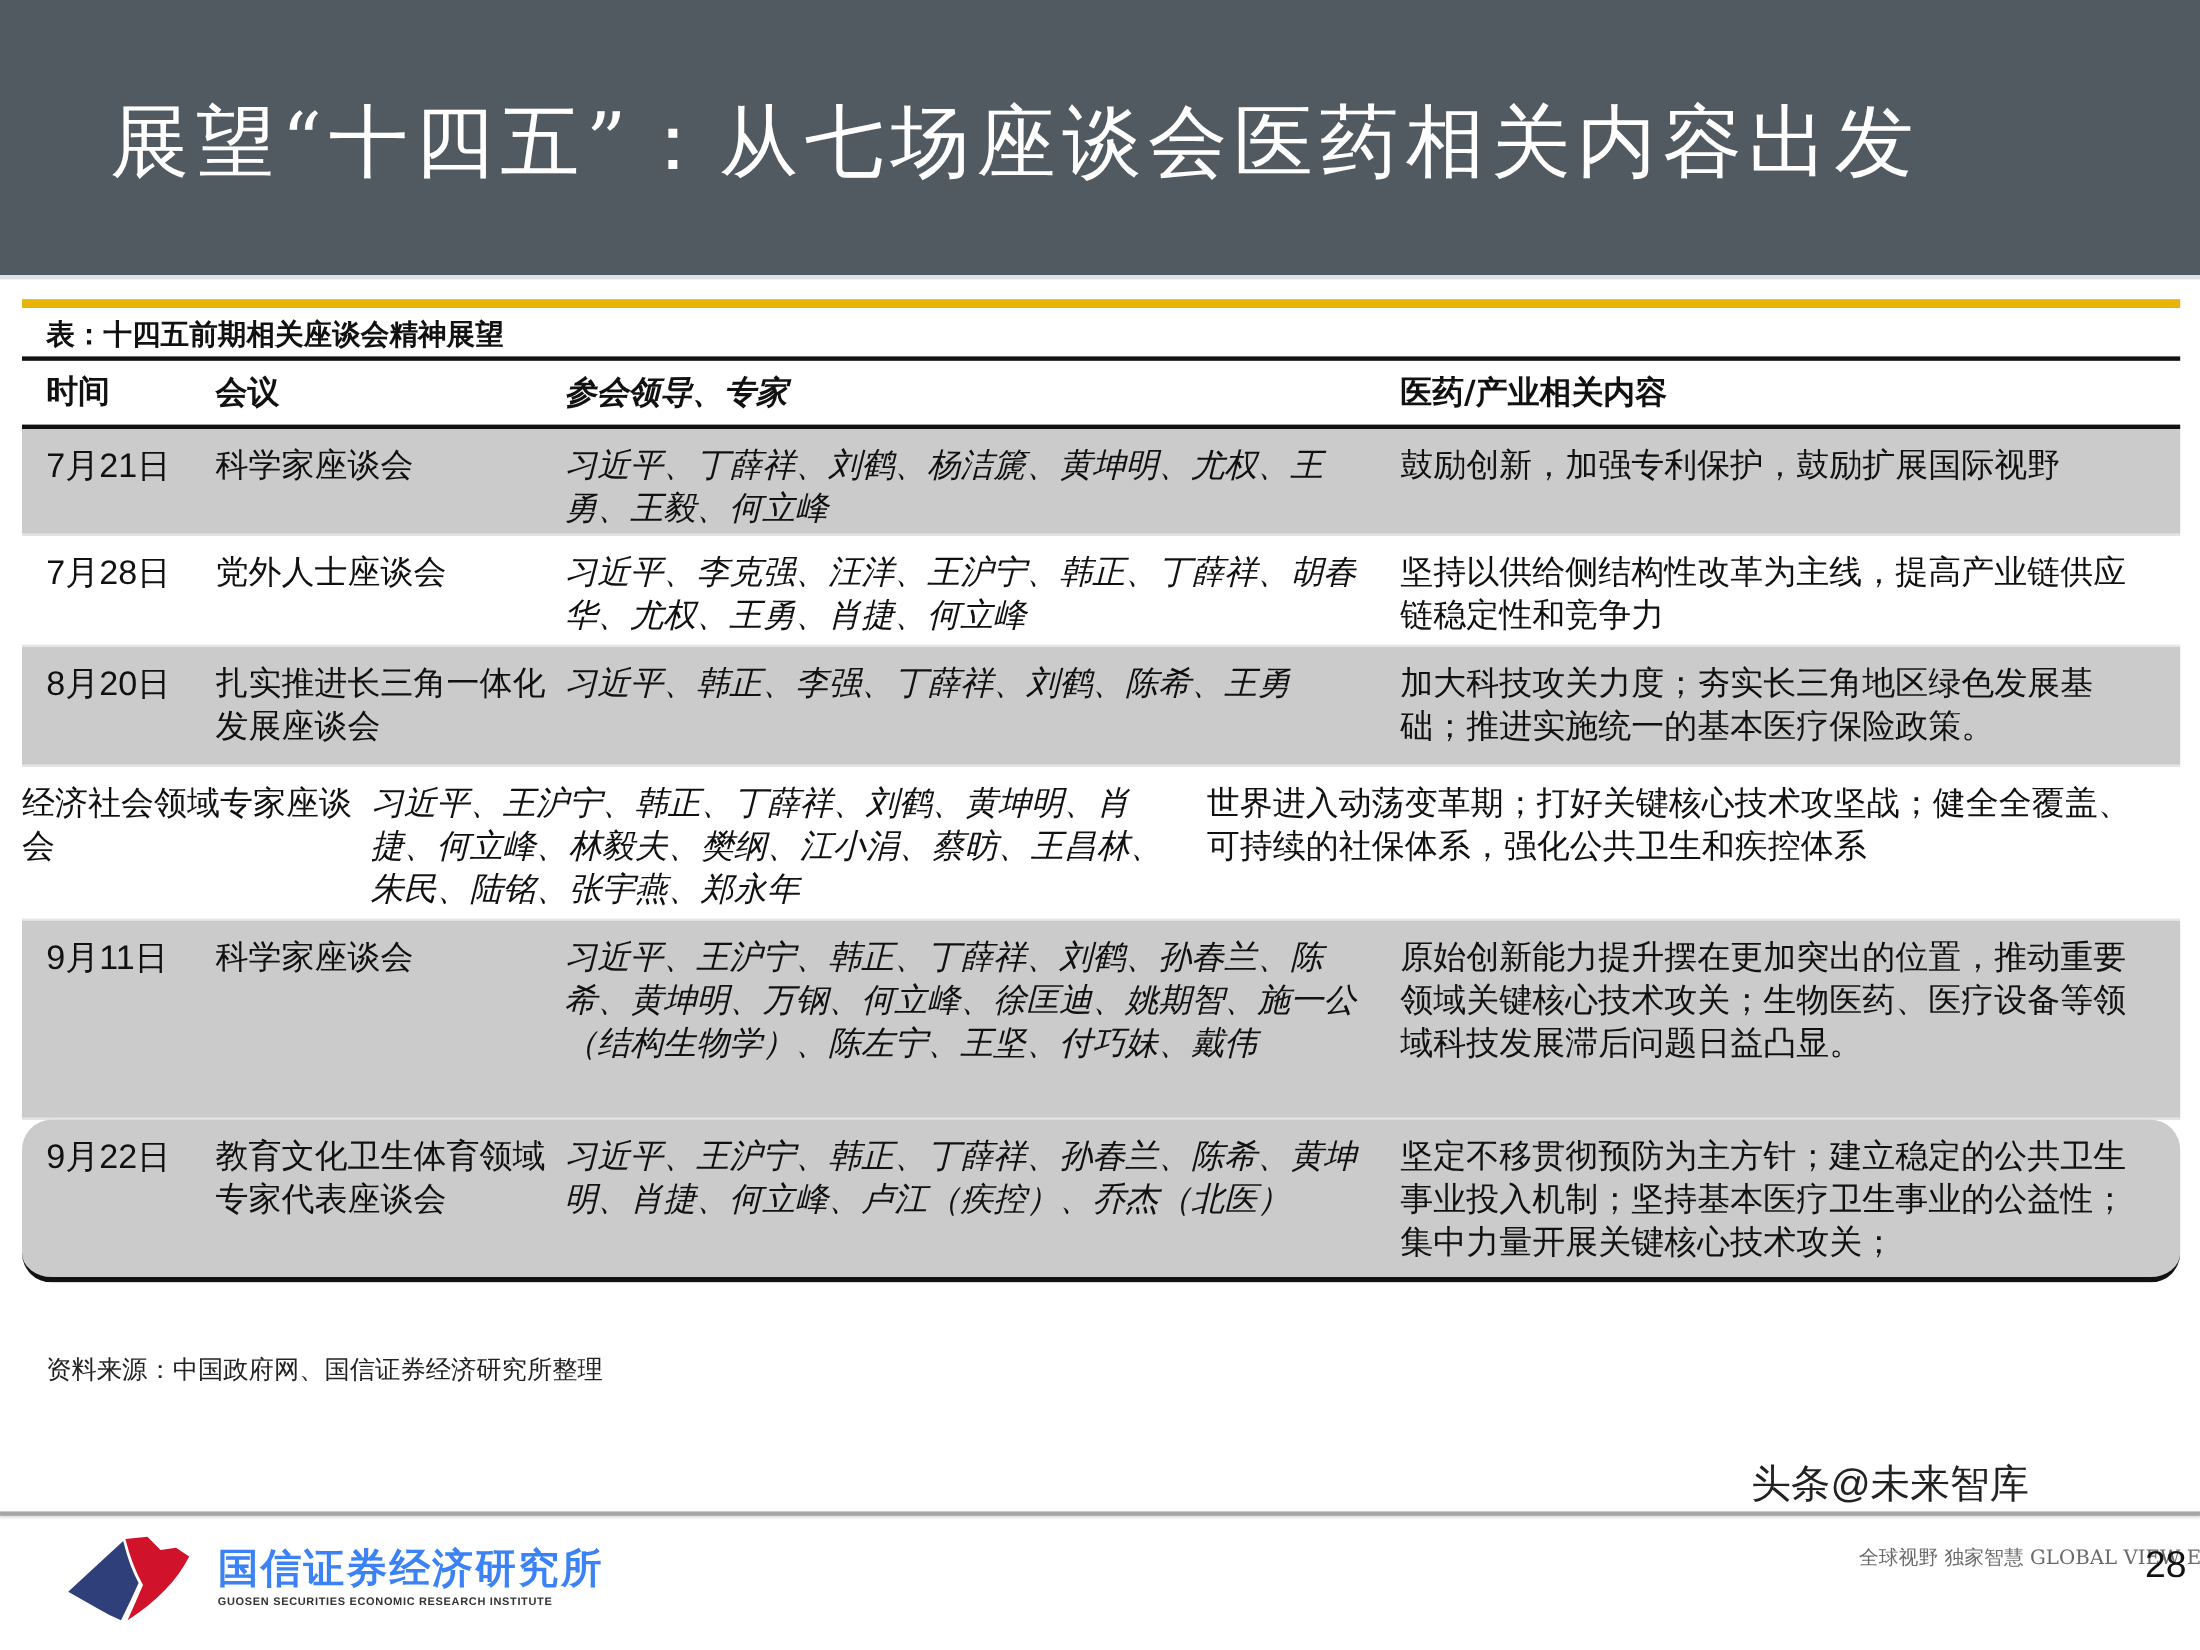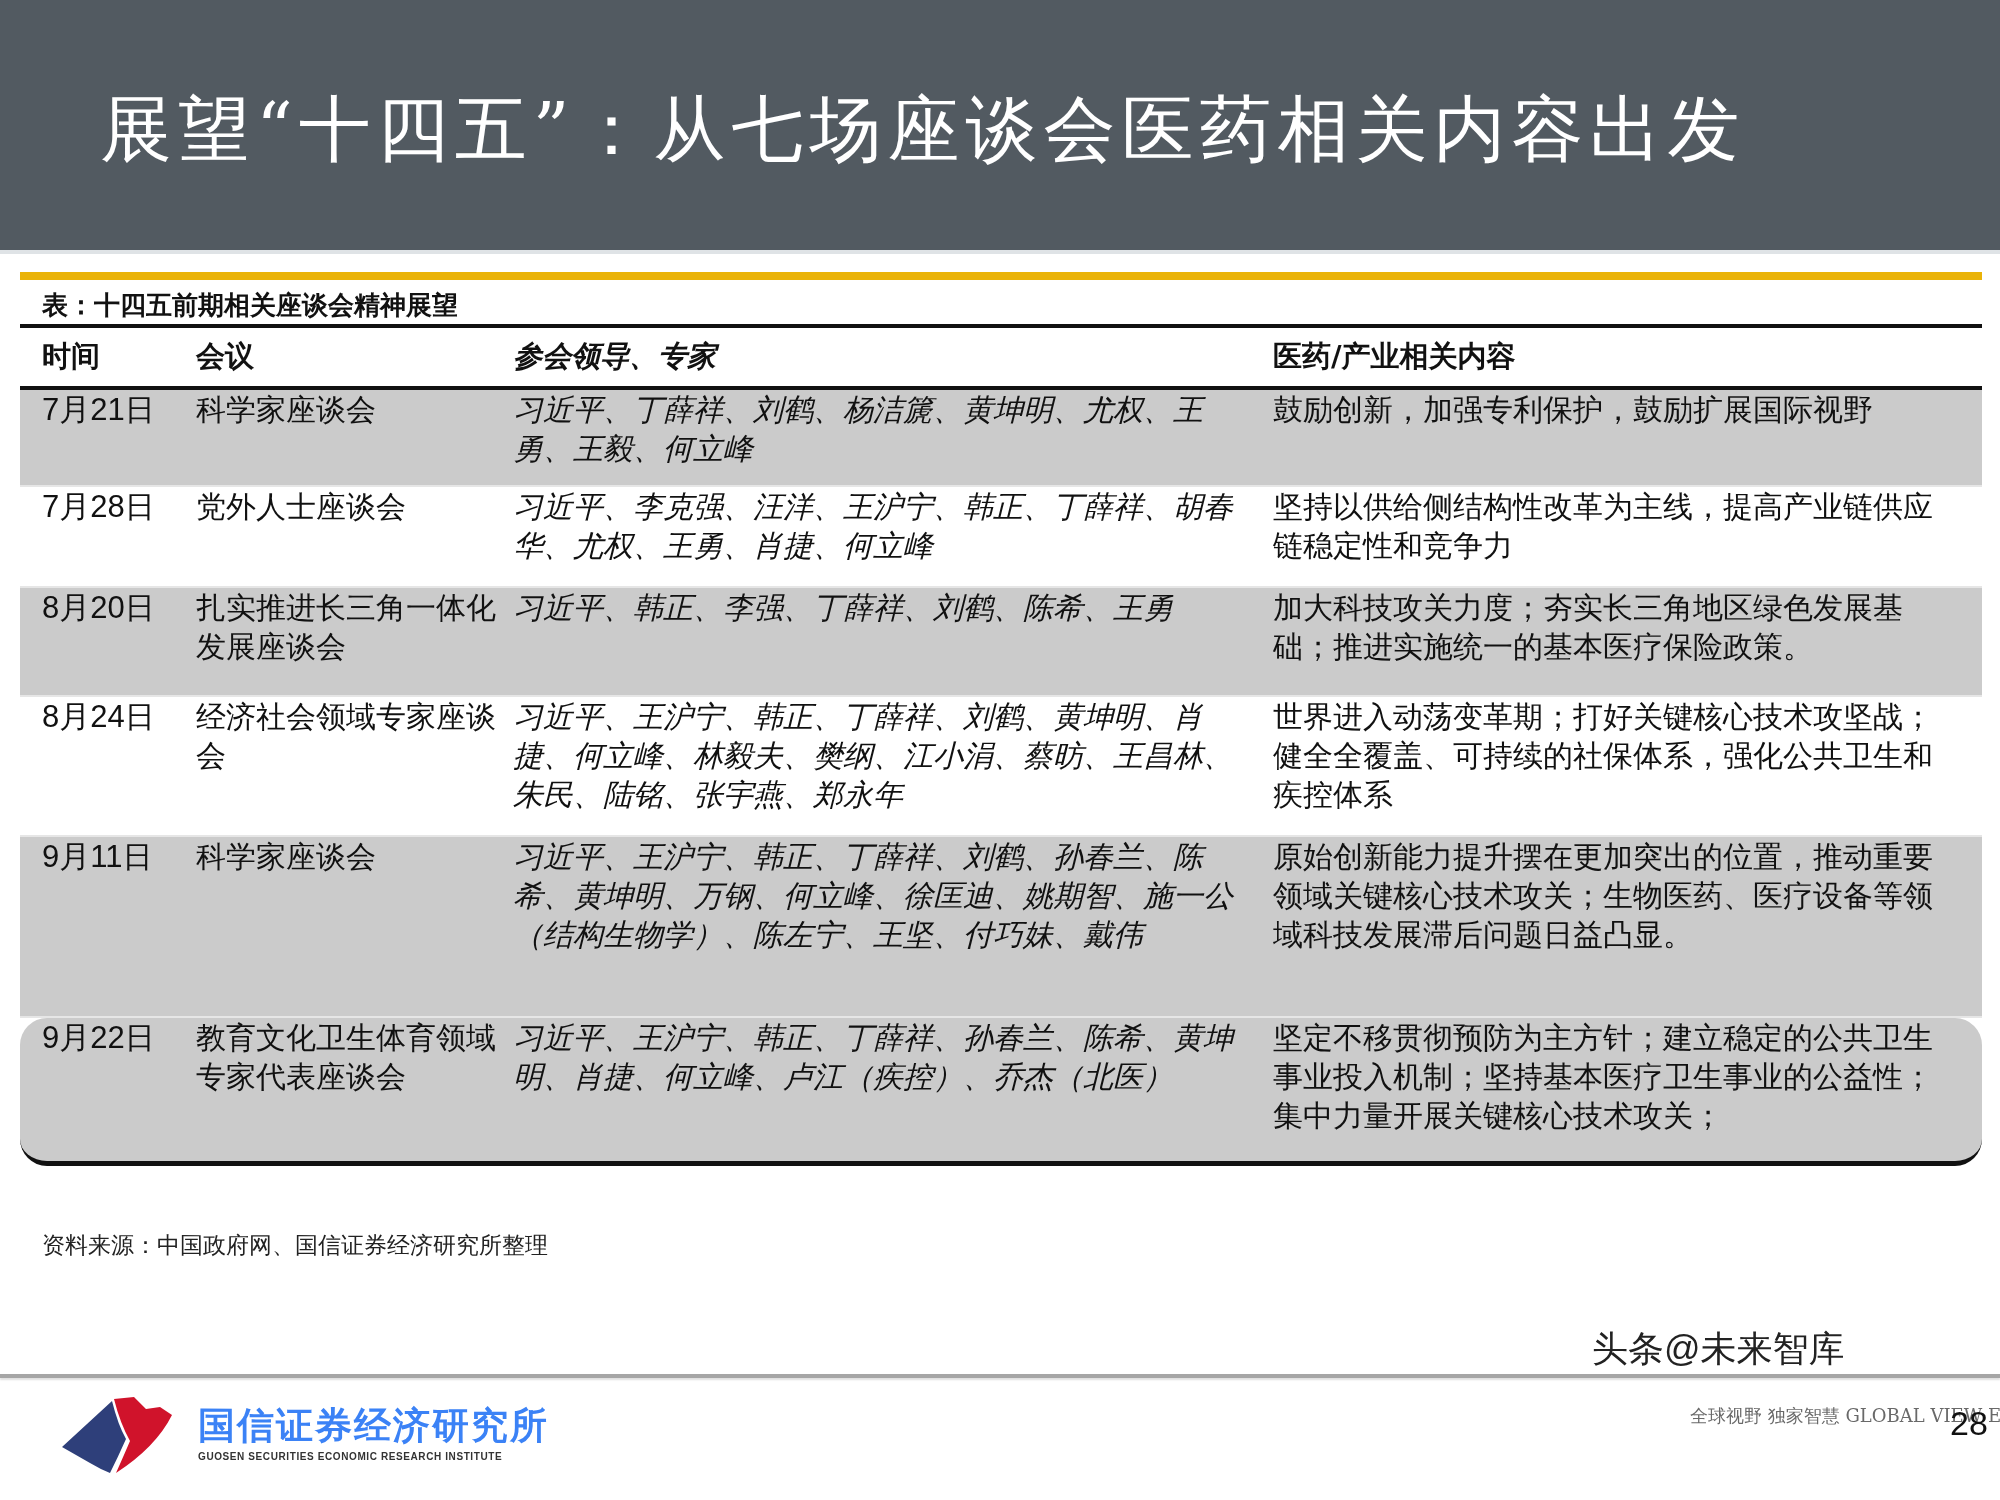--- a/index.html
+++ b/index.html
@@ -10,21 +10,21 @@
                   font-family:"DejaVu Serif","Liberation Serif",serif; white-space:nowrap; }
   .header-edge { position:absolute; left:0; top:250px; width:2000px; height:4px; background:#dfe3e6; }
 
   .table-wrap { position:absolute; left:20px; top:272px; width:1962px; }
   .caption { height:56px; border-top:8px solid #eab308; border-bottom:4px solid #111; box-sizing:border-box;
              font-size:26px; font-weight:bold; padding-left:22px; line-height:50px; white-space:nowrap;
              font-family:"DejaVu Sans","Liberation Sans",sans-serif; }
   .row { display:flex; box-sizing:border-box; font-size:30px; line-height:39px; }
   .row.head { height:62px; border-bottom:4px solid #111; font-weight:bold; font-size:29px; line-height:56px;
               font-family:"DejaVu Sans","Liberation Sans",sans-serif; }
-  .row.data { border-bottom:2px solid #e6e6e6; }
+  .row.data { padding-top:14px; border-bottom:2px solid #e6e6e6; }
   .row.gray { background:#cbcbcb; }
   .row.last { border-bottom:5px solid #111;border-radius:27px; }
   .c-time { width:176px; padding-left:22px; box-sizing:border-box; flex:none;
             font-family:"Liberation Sans","DejaVu Sans",sans-serif; }
   .c-time .d { font-size:31px; }
   .c-meet { width:317px; flex:none; padding-right:10px; box-sizing:border-box; }
   .c-people { width:760px; flex:none; padding-right:14px; box-sizing:border-box;font-style:italic; }
   .c-content { flex:1; padding-right:20px; box-sizing:border-box; }
 
   .source { position:absolute; left:42px; top:1230px; font-size:23px; color:#222; white-space:nowrap; }
@@ -74,21 +74,20 @@
   </div>
 
   <div class="row data gray" style="height:109px">
     <div class="c-time"><span class="d">8月20</span><span>日</span></div>
     <div class="c-meet">扎实推进长三角一体化发展座谈会</div>
     <div class="c-people">习近平、韩正、李强、丁薛祥、刘鹤、陈希、王勇</div>
     <div class="c-content">加大科技攻关力度；夯实长三角地区绿色发展基础；推进实施统一的基本医疗保险政策。</div>
   </div>
 
   <div class="row data" style="height:140px">
-    <div class="c-time"><span class="d">8月24</span><span>日</span></div>
     <div class="c-meet">经济社会领域专家座谈会</div>
     <div class="c-people">习近平、王沪宁、韩正、丁薛祥、刘鹤、黄坤明、肖捷、何立峰、林毅夫、樊纲、江小涓、蔡昉、王昌林、朱民、陆铭、张宇燕、郑永年</div>
     <div class="c-content">世界进入动荡变革期；打好关键核心技术攻坚战；健全全覆盖、可持续的社保体系，强化公共卫生和疾控体系</div>
   </div>
 
   <div class="row data gray" style="height:181px">
     <div class="c-time"><span class="d">9月11</span><span>日</span></div>
     <div class="c-meet">科学家座谈会</div>
     <div class="c-people">习近平、王沪宁、韩正、丁薛祥、刘鹤、孙春兰、陈希、黄坤明、万钢、何立峰、徐匡迪、姚期智、施一公（结构生物学）、陈左宁、王坚、付巧妹、戴伟</div>
     <div class="c-content">原始创新能力提升摆在更加突出的位置，推动重要领域关键核心技术攻关；生物医药、医疗设备等领域科技发展滞后问题日益凸显。</div>

